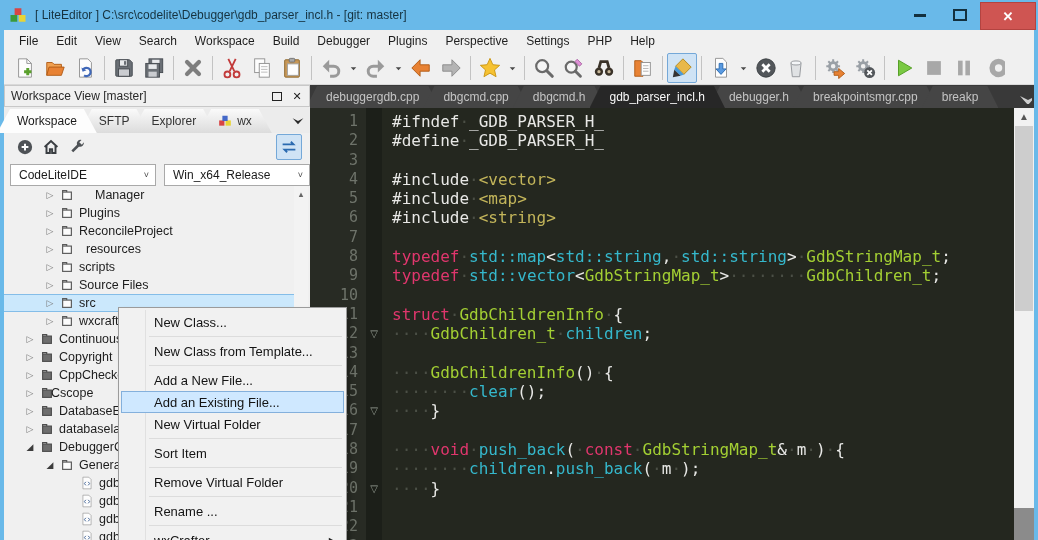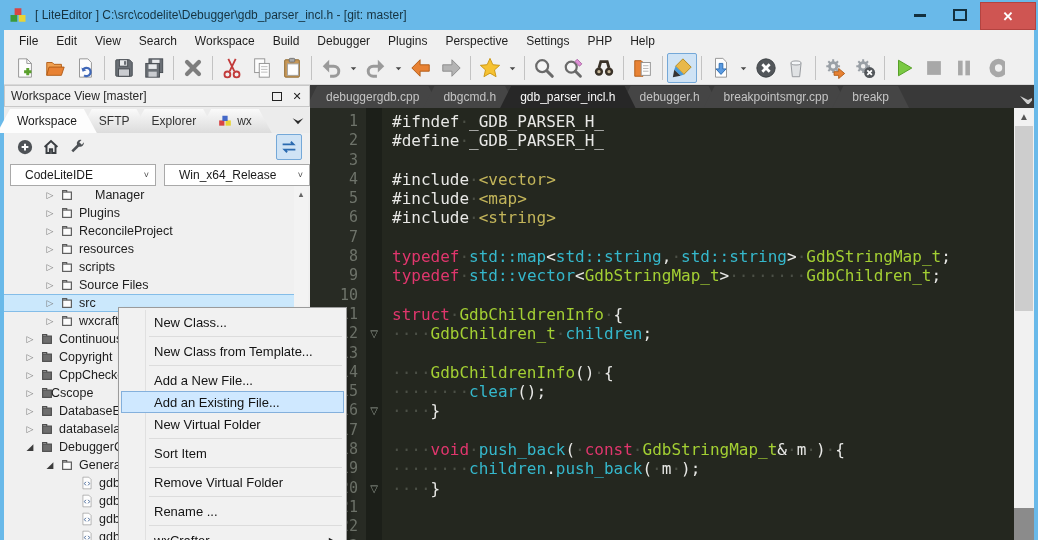--- a/index.html
+++ b/index.html
@@ -38,21 +38,21 @@
   .ptab svg{width:14px;height:14px;}
   .ptabs .chev{position:absolute;right:4px;bottom:4px;z-index:5;}
   .ptabs .chev svg{width:16px;height:16px;}
   .ptoolbar{position:absolute;left:0;top:48px;right:0;height:28px;display:flex;align-items:center;padding-left:8px;}
   .pbtn{width:24px;height:24px;display:flex;align-items:center;justify-content:center;border:1px solid transparent;border-radius:2px;}
   .pbtn svg{width:18px;height:18px;}
   .pbtn.right{position:absolute;right:8px;}
   .pbtn.active{background:#cfe3f5;border-color:#74a8d8;}
   .pselects{position:absolute;left:0;top:76px;right:0;height:28px;display:flex;align-items:center;gap:8px;padding-left:6px;}
   .pselect{height:22px;background:#fff;border:1px solid #a9a9a9;display:flex;align-items:center;box-sizing:border-box;}
-  .pselect .sval{flex:1;font-size:12px;color:#1a1a1a;padding-left:14px;white-space:nowrap;overflow:hidden;}
+  .pselect .sval{flex:1;font-size:12px;color:#1a1a1a;padding-left:8px;white-space:nowrap;overflow:hidden;}
   .pselect .schev{font-size:9px;color:#444;padding:0 6px;}
   .sel1{width:148px;}.sel2{width:148px;}
   
   .tree{position:absolute;left:0;top:101px;right:0;bottom:0;overflow:hidden;font-size:12.5px;color:#1d1d1d;}
   .trow{position:relative;height:18px;display:flex;align-items:center;white-space:nowrap;}
   .trow.selected{background:#cbe8fc;border-top:1px solid #84bde8;border-bottom:1px solid #84bde8;box-sizing:border-box;}
   .tarrow{position:absolute;width:12px;text-align:center;font-size:9px;color:#7a7a7a;}
   .tarrow.exp{color:#3c3c3c;}
   .ticon{position:absolute;width:14px;height:14px;}
   .ticon svg{width:14px;height:14px;}
@@ -575,21 +575,21 @@
           </span>
           <span class="tlabel" style="left: 75px;">ReconcileProject</span>
         </div>
         <div class="trow" style="top: 54px; position: absolute; left: 0px; right: 16px;">
           <span class="tarrow" style="left: 40px;">▷</span>
           <span class="ticon" style="left: 56px;">
             <svg>
               <use href="#sym-folder-o"></use>
             </svg>
           </span>
-          <span class="tlabel" style="left: 75px;">resources</span>
+          <span class="tlabel" style="left: 82px;">resources</span>
         </div>
         <div class="trow" style="top: 72px; position: absolute; left: 0px; right: 16px;">
           <span class="tarrow" style="left: 40px;">▷</span>
           <span class="ticon" style="left: 56px;">
             <svg>
               <use href="#sym-folder-o"></use>
             </svg>
           </span>
           <span class="tlabel" style="left: 75px;">scripts</span>
         </div>
@@ -724,20 +724,23 @@
           </span>
           <span class="tlabel" style="left: 95px;">gdb</span>
         </div>
       </div>
   </div>
 
   <div class="editor">
     <div class="etabbar">
         <div class="etab">
           <span>debuggergdb.cpp</span>
+        </div>
+        <div class="etab">
+          <span>dbgcmd.cpp</span>
         </div>
         <div class="etab">
           <span>dbgcmd.h</span>
         </div>
         <div class="etab active">
           <span>gdb_parser_incl.h</span>
         </div>
         <div class="etab">
           <span>debugger.h</span>
         </div>

